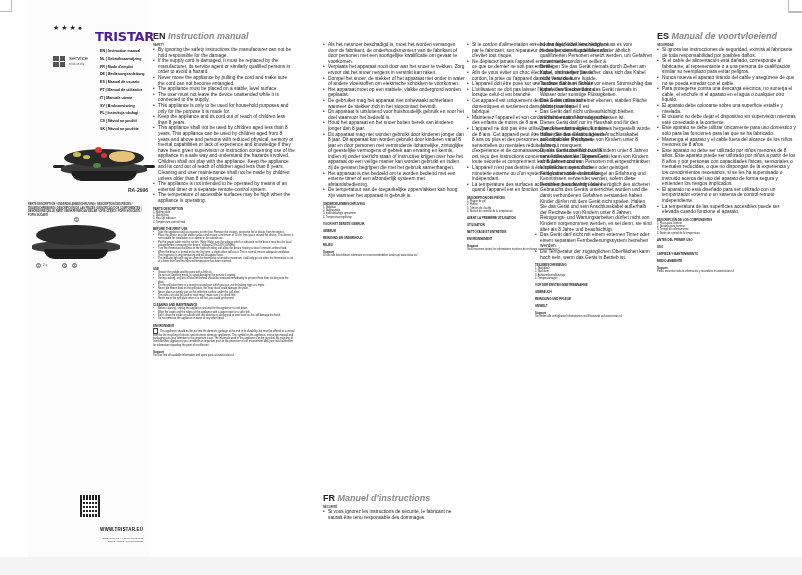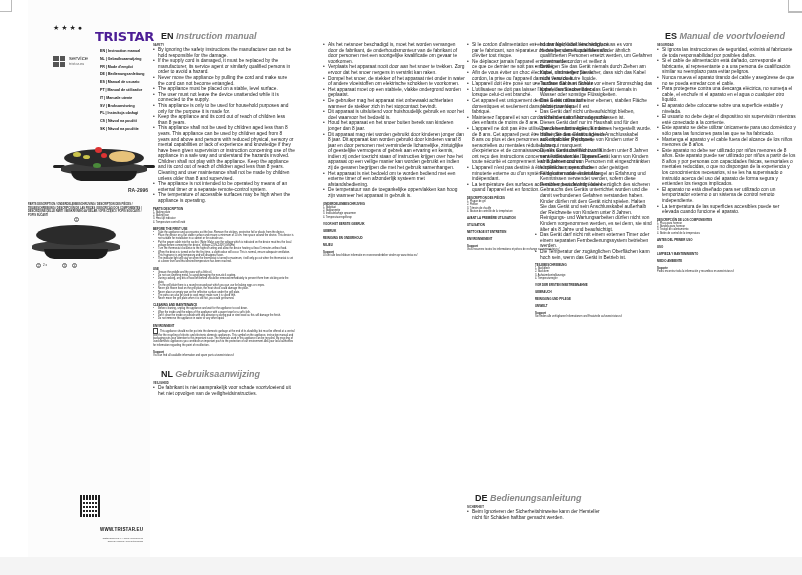--- a/index.html
+++ b/index.html
@@ -54,21 +54,21 @@
   .qr { position: absolute; left: 80px; top: 495px; width: 20px; height: 22px; background:
     repeating-linear-gradient(90deg, #222 0 2px, #fff 2px 3px),
     #222; }
   .qr::after { content: ""; position: absolute; inset: 3px; background: repeating-linear-gradient(0deg, #fff 0 2px, transparent 2px 4px); }
   .site { position: absolute; left: 100px; top: 527px; font-size: 4.5px; font-weight: 900; color: #111; letter-spacing: 0.2px; }
   .addr { position: absolute; left: 93px; top: 537px; font-size: 2.3px; color: #444; line-height: 3.4px; text-align: right; width: 50px; }
 
   
   .col { position: absolute; font-size: 4.6px; line-height: 5.3px; color: #222; }
   .col .h { font-size: 9px; line-height: 11px; font-weight: 700; color: #222; white-space: nowrap; }
-  .col .h .code { color: #222; margin-left: 8px; }
+  .col .h .code { color: #222; }
   .col .h .name { color: #888; font-weight: 700; font-style: italic; }
   .col .sub { font-size: 2.8px; font-weight: 700; color: #333; line-height: 4px; margin-top: 1px; }
   .col ul { list-style: none; }
   .col li { position: relative; padding-left: 5px; }
   .col li::before { content: "•"; position: absolute; left: 0; }
   .col .big li { font-size: 4.8px; line-height: 5.6px; }
   .col .small { font-size: 2.6px; line-height: 3.3px; }
   .col .sec { font-size: 2.9px; font-weight: 700; margin-top: 3px; line-height: 4px; }
   .col .para { font-size: 2.6px; line-height: 3.3px; }
   .weee { display: inline-block; width: 5px; height: 6px; border: 0.6px solid #444; margin-right: 2px; vertical-align: middle; }
@@ -199,27 +199,20 @@
       <li>Before cleaning, unplug the appliance and wait for the appliance to cool down.</li>
         <li>Wipe the inside and the edges of the appliance with a paper towel or a soft cloth.</li>
         <li>Don't clean the inside or outside with any abrasive scouring pad or steel wool as this will damage the finish.</li>
         <li>Do not immerse the appliance in water or any other liquid.</li>
     </ul>
     <div class="sec">ENVIRONMENT</div>
     <div class="para"><span class="weee"></span><span>This appliance should not be put into the domestic garbage at the end of its durability, but must be offered at a central point for the recycling of electric and electronic domestic appliances. This symbol on the appliance, instruction manual and packaging puts your attention to this important issue. The materials used in this appliance can be recycled. By recycling of used domestic appliances you contribute an important push to the protection of our environment. Ask your local authorities for information regarding the point of recollection.</span></div>
     <div class="sec">Support</div>
     <div class="para">You can find all available information and spare parts at www.tristar.eu!</div>
 
-    <div style="margin-top:12px;">
-      <div class="h"><span class="code">NL</span> <span class="name">Gebruiksaanwijzing</span></div>
-      <div class="sub">VEILIGHEID</div>
-      <ul class="big">
-          <li>De fabrikant is niet aansprakelijk voor schade voortvloeiend uit het niet opvolgen van de veiligheidsinstructies.</li>
-        </ul>
-    </div>
   </div>
 
   <div class="col c2">
     <div style="height:11px;"></div>
     <ul class="big">
       <li>Als het netsnoer beschadigd is, moet het worden vervangen door de fabrikant, de onderhoudsmonteur van de fabrikant of door personen met een soortgelijke kwalificatie om gevaar te voorkomen.</li>
         <li>Verplaats het apparaat nooit door aan het snoer te trekken. Zorg ervoor dat het snoer nergens in verstrikt kan raken.</li>
         <li>Dompel het snoer, de stekker of het apparaat niet onder in water of andere vloeistoffen om elektrische schokken te voorkomen.</li>
       <li>Het apparaat moet op een stabiele, vlakke ondergrond worden geplaatst.</li>
         <li>De gebruiker mag het apparaat niet onbewaakt achterlaten wanneer de stekker zich in het stopcontact bevindt.</li>
@@ -236,20 +229,27 @@
         <div>3. Indicatielampje opwarmen</div>
         <div>4. Temperatuurregelknop</div>
       </div>
     <div class="sec">VOOR HET EERSTE GEBRUIK</div>
     <div class="sec">GEBRUIK</div>
     <div class="sec">REINIGING EN ONDERHOUD</div>
     <div class="sec">MILIEU</div>
     <div class="sec">Support</div>
     <div class="para">U kunt alle beschikbare informatie en reserveonderdelen vinden op www.tristar.eu!</div>
 
+    <div style="position:absolute; top:462px; left:0; width:142px;">
+      <div class="h"><span class="code">FR</span> <span class="name">Manuel d'instructions</span></div>
+      <div class="sub">SÉCURITÉ</div>
+      <ul class="big">
+          <li>Si vous ignorez les instructions de sécurité, le fabricant ne saurait être tenu responsable des dommages.</li>
+        </ul>
+    </div>
   </div>
 
   <div class="col c3" style="left:467px;">
     <div style="height:11px;"></div>
     <ul class="big">
       <li>Si le cordon d'alimentation est endommagé, il doit être remplacé par le fabricant, son réparateur ou des personnes qualifiées afin d'éviter tout risque.</li>
         <li>Ne déplacez jamais l'appareil en tirant sur le cordon et veillez à ce que ce dernier ne soit pas entortillé.</li>
         <li>Afin de vous éviter un choc électrique, n'immergez pas le cordon, la prise ou l'appareil dans de l'eau ou autre liquide.</li>
       <li>L'appareil doit être posé sur une surface stable et nivelée.</li>
         <li>L'utilisateur ne doit pas laisser l'appareil sans surveillance lorsque celui-ci est branché.</li>
@@ -266,27 +266,20 @@
         <div>3. Témoin de chauffe</div>
         <div>4. Bouton de contrôle de la température</div>
       </div>
     <div class="sec">AVANT LA PREMIÈRE UTILISATION</div>
     <div class="sec">UTILISATION</div>
     <div class="sec">NETTOYAGE ET ENTRETIEN</div>
     <div class="sec">ENVIRONNEMENT</div>
     <div class="sec">Support</div>
     <div class="para">Vous trouverez toutes les informations et pièces de rechange sur www.tristar.eu !</div>
 
-    <div style="position:absolute; top:462px; left:0; width:142px;">
-      <div class="h"><span class="code">DE</span> <span class="name">Bedienungsanleitung</span></div>
-      <div class="sub">SICHERHEIT</div>
-      <ul class="big">
-          <li>Beim Ignorieren der Sicherheitshinweise kann der Hersteller nicht für Schäden haftbar gemacht werden.</li>
-        </ul>
-    </div>
   </div>
 
   <div class="col" style="left:535px; top:31px; width:118px;">
     <div style="height:11px;"></div>
     <ul class="big">
       <li>Ist das Netzkabel beschädigt, muss es vom Hersteller, dem Kundendienst oder ähnlich qualifizierten Personen ersetzt werden, um Gefahren zu vermeiden.</li>
         <li>Bewegen Sie das Gerät niemals durch Ziehen am Kabel, und stellen Sie sicher, dass sich das Kabel nicht verwickelt.</li>
         <li>Tauchen Sie zum Schutz vor einem Stromschlag das Kabel, den Stecker oder das Gerät niemals in Wasser oder sonstige Flüssigkeiten.</li>
       <li>Das Gerät muss auf einer ebenen, stabilen Fläche platziert werden.</li>
         <li>Das Gerät darf nicht unbeaufsichtigt bleiben, während es am Netz angeschlossen ist.</li>

